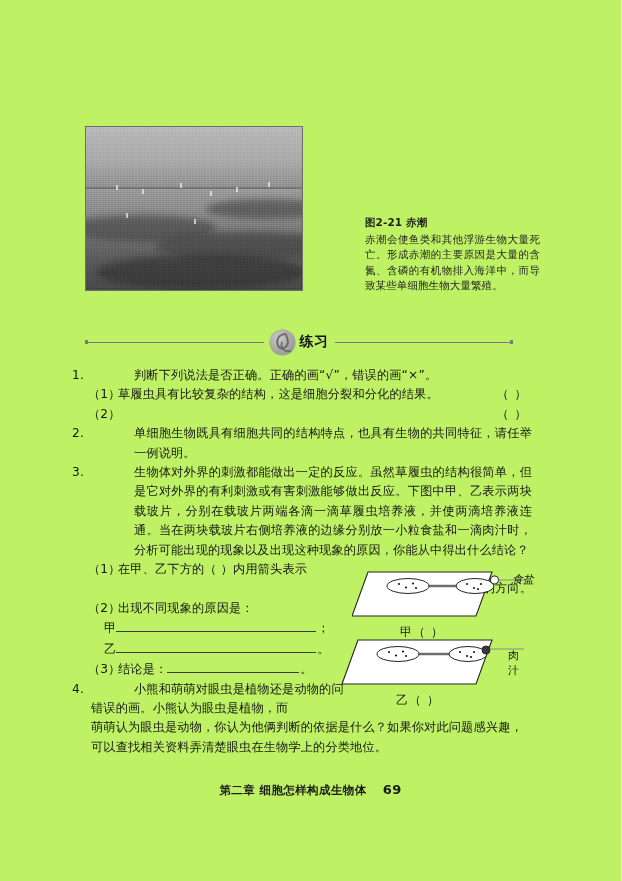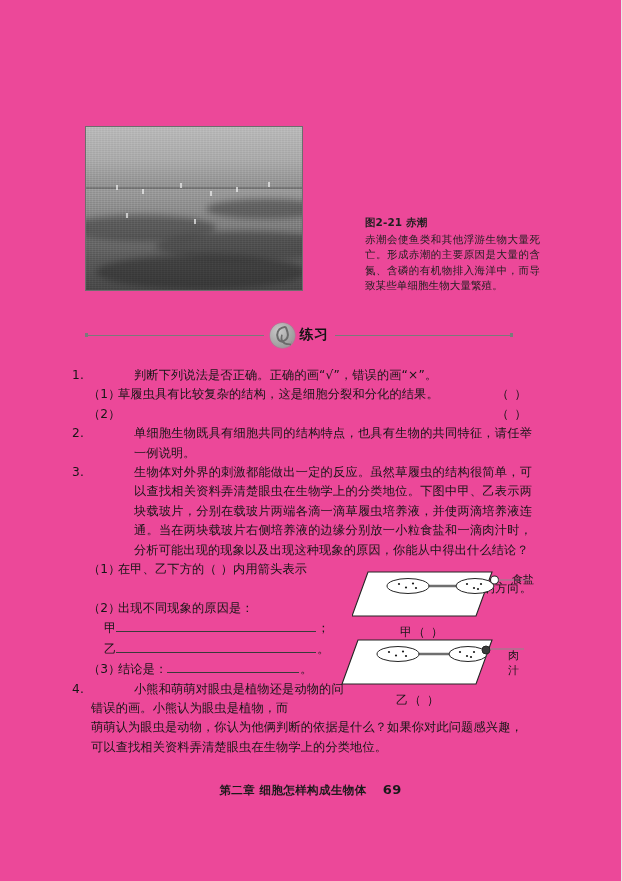--- a/index.html
+++ b/index.html
@@ -11,21 +11,21 @@
     width: 622px;
     height: 881px;
     position: relative;
     font-family: "DejaVu Sans", "Liberation Sans", sans-serif;
     color: #1a1a1a;
     overflow: hidden;
   }
   .page {
     position: absolute;
     inset: 0;
-    background: #ec4899;
+    background: #bef264;
     border-right: 1px solid #e8e8e8;
   }
 
   
   .figure-block {
     position: absolute;
     left: 85px;
     top: 126px;
     width: 455px;
   }
@@ -101,21 +101,21 @@
   .caption-title {
     font-weight: bold;
     margin-bottom: 1px;
   }
   .caption-body { text-align: justify; }
 
   
   .practice-divider {
     position: absolute;
     left: 85px;
-    top: 320px;
+    top: 327px;
     width: 428px;
     height: 30px;
     display: flex;
     align-items: center;
   }
   .rule {
     flex: 1 1 auto;
     height: 1px;
     background: #7a7a7a;
   }
@@ -348,21 +348,21 @@
     <div class="q">
       <div class="q-num">2.</div>
       <div class="q-body">
         <div class="q-text">单细胞生物既具有细胞共同的结构特点，也具有生物的共同特征，请任举一例说明。</div>
       </div>
     </div>
 
     <div class="q">
       <div class="q-num">3.</div>
       <div class="q-body">
-        <div class="q-text">生物体对外界的刺激都能做出一定的反应。虽然草履虫的结构很简单，可以查找相关资料弄清楚眼虫在生物学上的分类地位。下图中甲、乙表示两块载玻片，分别在载玻片两端各滴一滴草履虫培养液，并使两滴培养液连通。当在两块载玻片右侧培养液的边缘分别放一小粒食盐和一滴肉汁时，分析可能出现的现象以及出现这种现象的原因，你能从中得出什么结论？</div>
+        <div class="q-text">生物体对外界的刺激都能做出一定的反应。虽然草履虫的结构很简单，但是它对外界的有利刺激或有害刺激能够做出反应。下图中甲、乙表示两块载玻片，分别在载玻片两端各滴一滴草履虫培养液，并使两滴培养液连通。当在两块载玻片右侧培养液的边缘分别放一小粒食盐和一滴肉汁时，分析可能出现的现象以及出现这种现象的原因，你能从中得出什么结论？</div>
       </div>
     </div>
 
     <div class="sub narrow">
       <span class="sub-num">（1）</span>
       <span class="sub-text">在甲、乙下方的（  ）内用箭头表示</span>
     </div>
     <div class="cont" style="margin-left:46px;text-align:right;">草履虫移动的方向。</div>
 
     <div class="sub narrow">
@@ -409,21 +409,21 @@
       <circle cx="54" cy="19.5" r="1.1" fill="#1a1a1a"></circle>
       <circle cx="61" cy="15.5" r="1.1" fill="#1a1a1a"></circle>
       <circle cx="64" cy="20" r="1.1" fill="#1a1a1a"></circle>
       <circle cx="115" cy="16" r="1.1" fill="#1a1a1a"></circle>
       <circle cx="122" cy="20" r="1.1" fill="#1a1a1a"></circle>
       <circle cx="129" cy="16" r="1.1" fill="#1a1a1a"></circle>
       <circle cx="126" cy="21" r="1.1" fill="#1a1a1a"></circle>
       <circle cx="142.5" cy="12" r="4" fill="#ffffff" stroke="#242424" stroke-width="1.1"></circle>
       <line x1="146" y1="12" x2="178" y2="12" stroke="#8a8a8a" stroke-width="1"></line>
     </svg>
-    <div style="position:absolute; left:160px; top:4px; font-size:11px; color:#161616;">食盐</div>
+    <div style="position:absolute; left:160px; top:4px; font-size:11px; color:#161616;font-style:italic;">食盐</div>
     <div class="diagram-caption">甲（  ）</div>
   </div>
 
   <div class="diagram" id="diagram-yi">
     <svg class="slide-svg" width="195" height="58" viewBox="0 0 195 58">
       <polygon points="18,4 152,4 136,48 2,48" fill="#ffffff" stroke="#242424" stroke-width="1.1"></polygon>
       <line x1="76" y1="18" x2="114" y2="18" stroke="#6f6f6f" stroke-width="2.4"></line>
       <ellipse cx="58" cy="18" rx="21" ry="7.5" fill="#ffffff" stroke="#242424" stroke-width="1"></ellipse>
       <ellipse cx="128" cy="18" rx="19" ry="7.5" fill="#ffffff" stroke="#242424" stroke-width="1"></ellipse>
       <circle cx="49" cy="16" r="1.1" fill="#1a1a1a"></circle>

